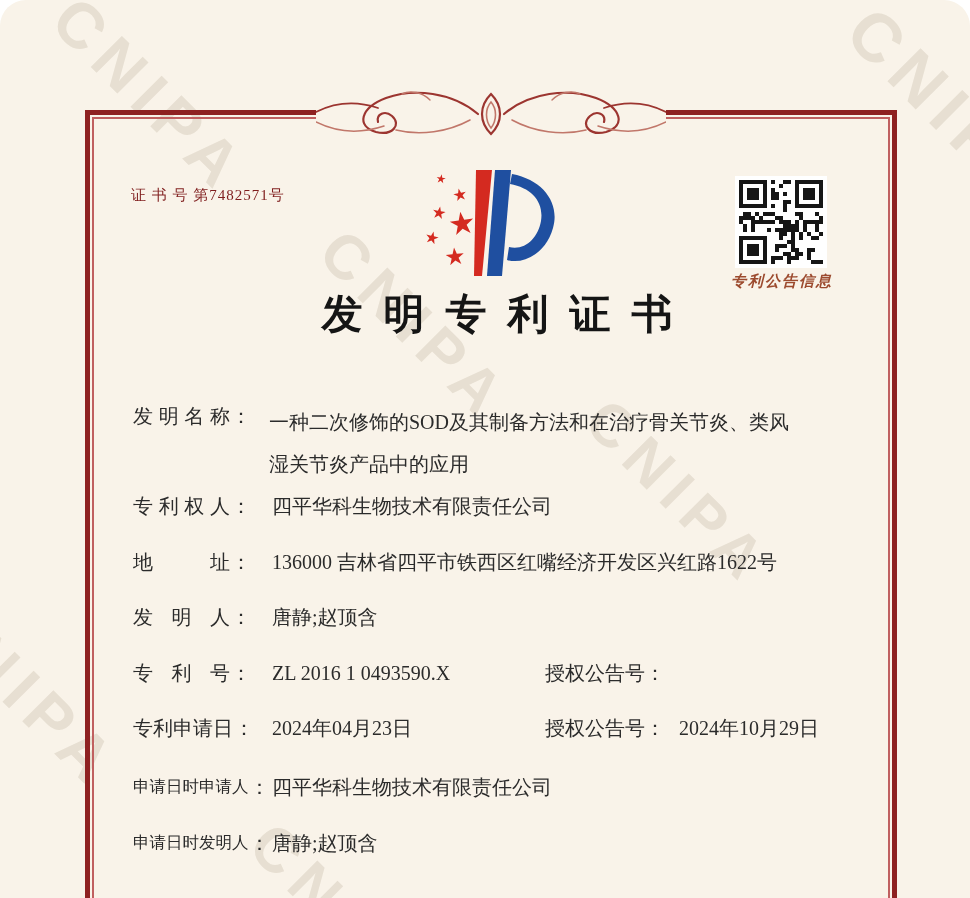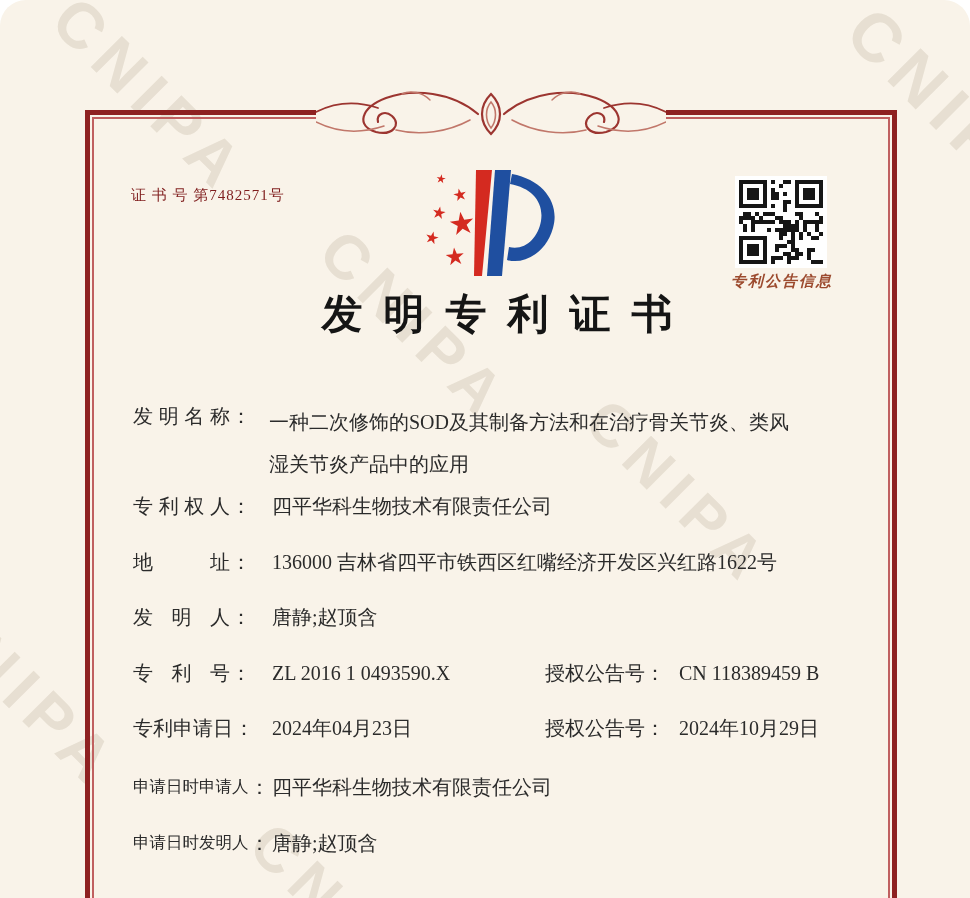--- a/index.html
+++ b/index.html
@@ -276,21 +276,20 @@
         <span class="chars">
           <span>专</span>
           <span>利</span>
           <span>号</span>
         </span>
         <span class="colon">：</span>
       </span>
     <span class="val">ZL 2016 1 0493590.X</span>
     <span class="rgroup">
       <span class="rlab"><span>授权公告号</span><span>：</span></span>
-      <span class="rval">CN 118389459 B</span>
     </span>
   </div>
 
   <div class="row" style="top:713px;">
     <span class="lab">
         <span class="chars">
           <span>专</span>
           <span>利</span>
           <span>申</span>
           <span>请</span>

